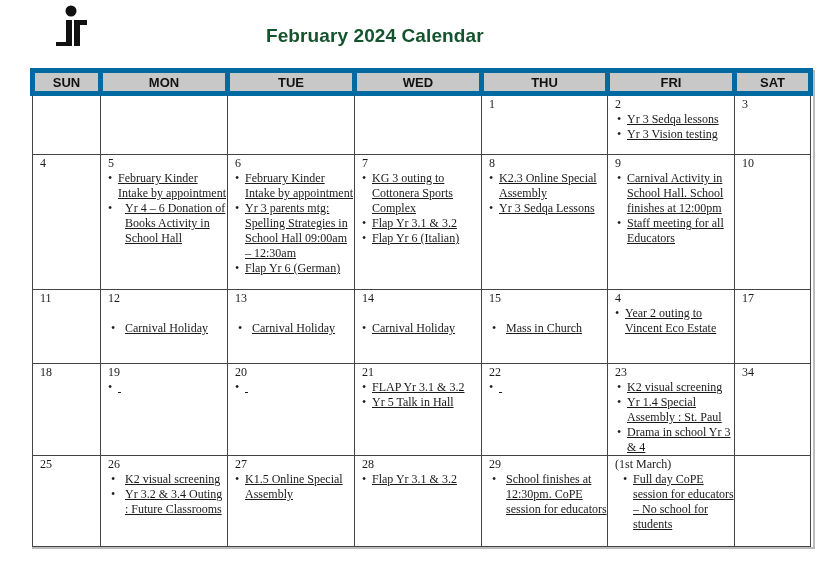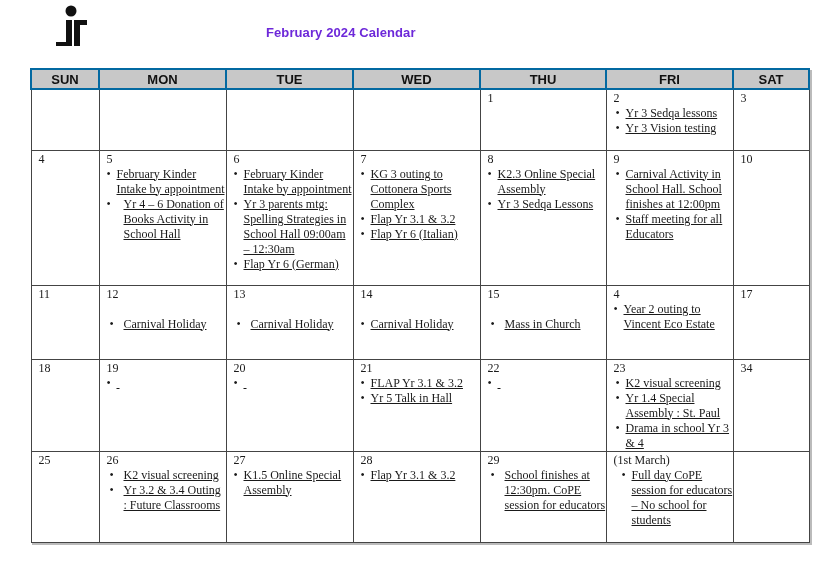--- a/index.html
+++ b/index.html
@@ -1,20 +1,20 @@
 <!DOCTYPE html>
 <html><head>
 <meta charset="utf-8">
 <style>
   html, body { margin: 0; padding: 0; background: #ffffff; }
   body { width: 839px; height: 567px; position: relative; overflow: hidden; font-family: "Liberation Serif", serif; color: #1a1a1a; }
   .logo { position: absolute; left: 53px; top: 5px; width: 36px; height: 45px; }
-  .title { position: absolute; left: 266px; top: 25px; font-family: "Liberation Sans", sans-serif; font-weight: bold; font-size: 13px; color: #6d28d9; letter-spacing: 0.1px; }
+  .title { position: absolute; left: 266px; top: 25px; font-family: "Liberation Sans", sans-serif; font-weight: bold; font-size: 19px; color: #14532d; letter-spacing: 0.1px; }
   table.cal { position: absolute; left: 30px; top: 68px; border-collapse: collapse; table-layout: fixed; width: 778px; border: 1.5px solid #555; box-shadow: 2px 2px 0 #bbb; }
-  table.cal th { background: #c8c8c8; font-family: "Liberation Sans", sans-serif; font-weight: bold; font-size: 13px; height: 18px; padding: 0; border: 2px solid #0369a1; text-align: center; color: #111; }
+  table.cal th { background: #c8c8c8; font-family: "Liberation Sans", sans-serif; font-weight: bold; font-size: 13px; height: 18px; padding: 0; border: 5px solid #0369a1; text-align: center; color: #111; }
   table.cal td { border: 1px solid #444; vertical-align: top; padding: 1px 0 0 7px; font-size: 12px; line-height: 15px; }
   .daynum { display: block; }
   ul.events { list-style: none; margin: 0; padding: 0; text-decoration: underline; }
   ul.events li { position: relative; padding-left: 10px; }
   ul.events li::before { content: "\2022"; position: absolute; left: 0; top: 0; font-size: 12px; }
   ul.events.wide li { padding-left: 17px; }
   ul.events.wide li::before { left: 3px; }
   ul.events.indent { margin-left: 8px; }
   .spacer { height: 15px; }
 </style>

